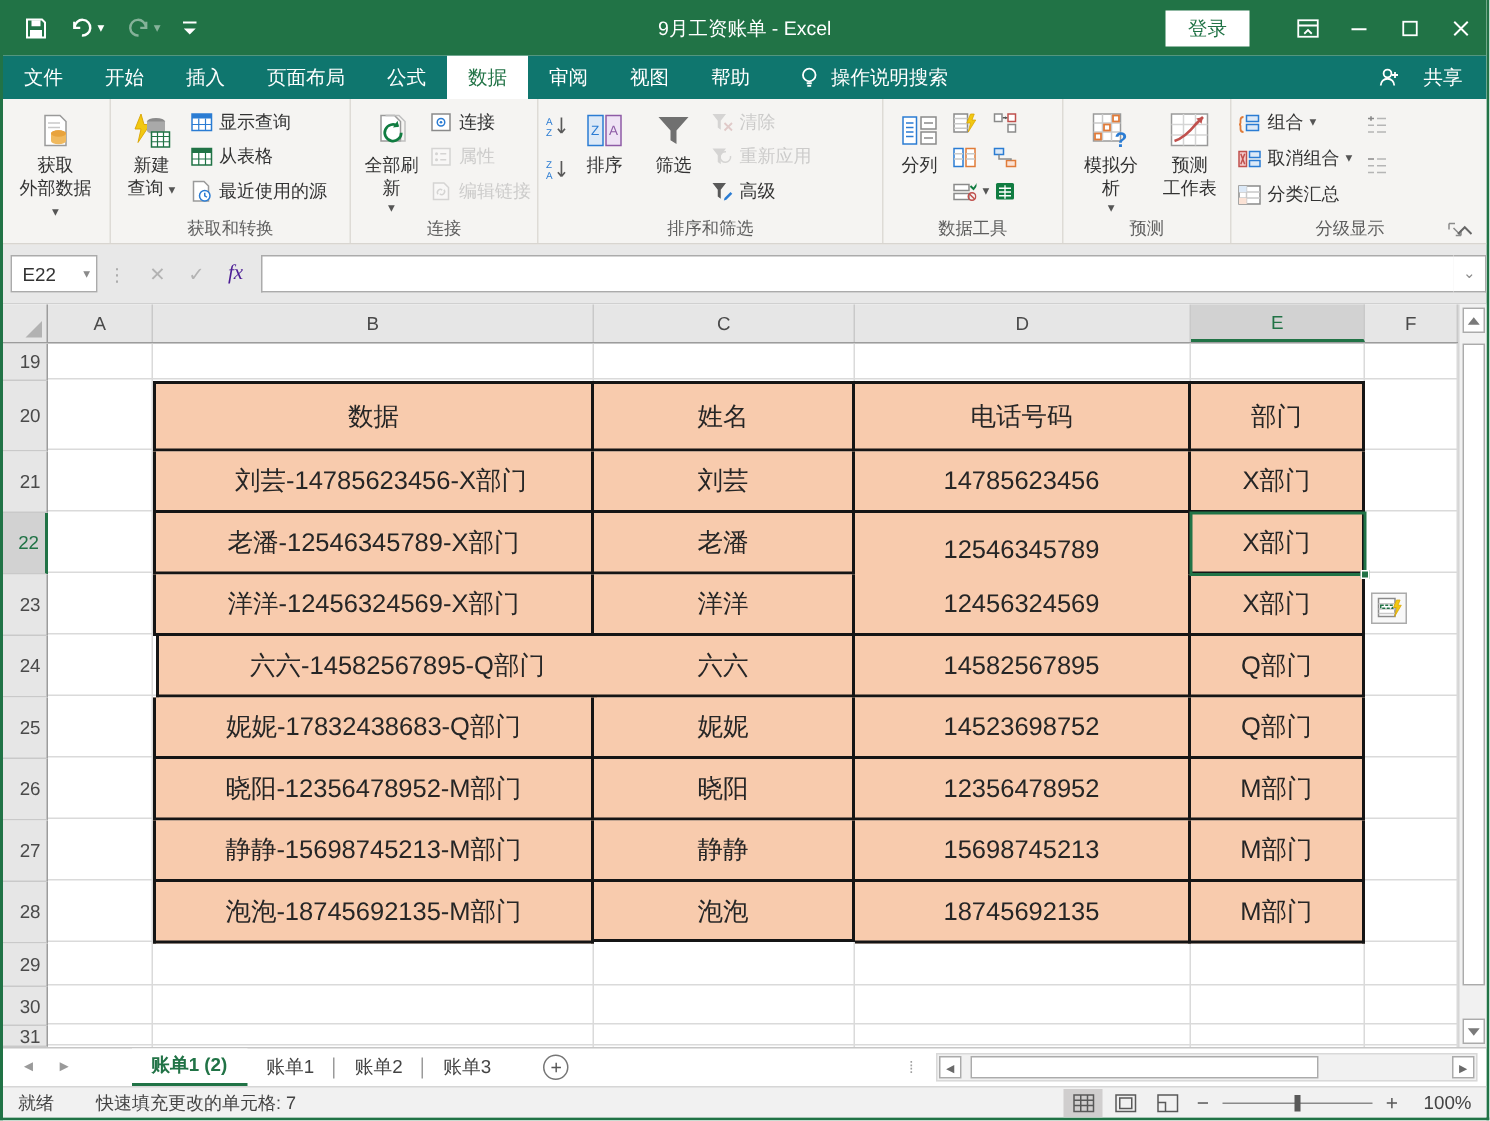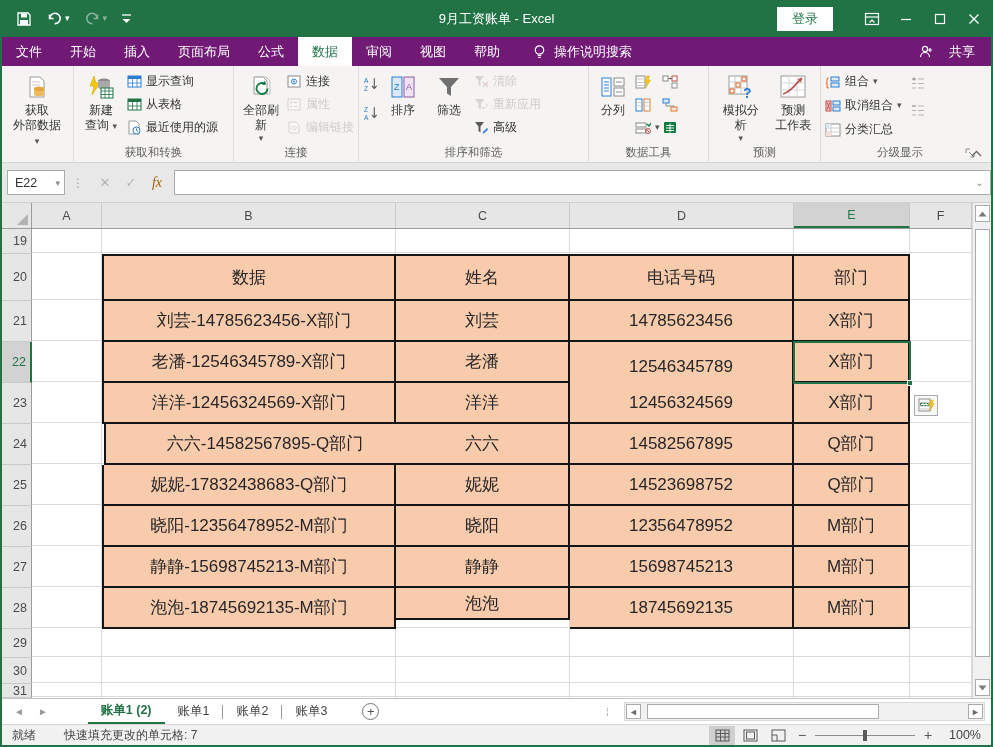--- a/index.html
+++ b/index.html
@@ -12,21 +12,21 @@
   #titlebar { height:37px; background:#217346; display:flex; align-items:center; color:#fff; position:relative; }
   .qat { display:flex; align-items:center; gap:14px; margin-left:14px; }
   .qat .qbtn { display:flex; align-items:center; gap:2px; cursor:pointer; }
   .dim { opacity:.45; }
   #win-title { position:absolute; left:50%; transform:translateX(-50%); font-size:13px; white-space:nowrap; }
   .win-right { margin-left:auto; display:flex; align-items:center; height:100%; }
   #login-btn { background:#fff; color:#217346; font-size:13px; padding:3px 15px; margin-right:22px; cursor:pointer; }
   .winctl { width:34px; height:100%; display:flex; align-items:center; justify-content:center; cursor:pointer; }
 
   
-  #tabrow { height:29px; background:#701a75; display:flex; align-items:stretch; color:#fff; }
+  #tabrow { height:29px; background:#0f766e; display:flex; align-items:stretch; color:#fff; }
   .mtab { padding:0 14px; display:flex; align-items:center; font-size:13px; cursor:pointer; }
   .mtab.active { background:#fff; color:#217346; }
   #tellme { display:flex; align-items:center; gap:7px; margin-left:18px; font-size:13px; cursor:pointer; }
   #share { margin-left:auto; display:flex; align-items:center; gap:15px; margin-right:16px; font-size:13px; cursor:pointer; }
 
   
   #ribbon { height:97px; background:#F5F4F2; border-bottom:1px solid #D8D5D0; display:flex; position:relative; }
   .rgroup { position:relative; height:100%; border-right:1px solid #DEDBD6; padding:3px 4px 18px 4px; display:flex; align-items:flex-start; gap:2px; }
   .rglabel { position:absolute; bottom:2px; left:0; right:0; text-align:center; font-size:11.5px; color:#5E5E5E; white-space:nowrap; }
   .bigbtn { display:flex; flex-direction:column; align-items:center; justify-content:flex-start; padding:3px 4px; font-size:12px; line-height:15px; color:#333; cursor:pointer; text-align:center; }
@@ -39,21 +39,21 @@
   .sic { width:16px; height:16px; display:inline-flex; align-items:center; justify-content:center; flex:0 0 16px; }
   #ribbon-collapse { position:absolute; right:8px; bottom:4px; color:#666; cursor:pointer; font-size:11px; }
   .dlauncher { position:absolute; right:3px; bottom:3px; width:11px; height:11px; cursor:pointer; }
 
   
   #formulabar { height:40px; background:#E8E8E8; display:flex; align-items:center; border-bottom:1px solid #D0D0D0; }
   #namebox { width:58px; height:25px; background:#fff; border:1px solid #ABABAB; margin-left:5px; display:flex; align-items:center; font-size:12.5px; padding-left:7px; position:relative; }
   #namebox .nbchev { position:absolute; right:4px; color:#8A8A8A; font-size:9px; }
   .fsep { color:#A9A9A9; margin:0 7px; font-size:12px; letter-spacing:1px; }
   .fbtn { width:26px; height:25px; display:flex; align-items:center; justify-content:center; color:#B3B3B3; font-size:13px; cursor:pointer; }
-  #fx-btn { color:#a16207; font-family:"Liberation Serif", serif; font-style:italic; font-size:14px; }
+  #fx-btn { color:#4c1d95; font-family:"Liberation Serif", serif; font-style:italic; font-size:14px; }
   #formula-input { flex:1; height:25px; background:#fff; border:1px solid #ABABAB; border-right:none; margin-left:4px; }
   #fbchev { width:22px; height:25px; background:#fff; border:1px solid #ABABAB; border-left:none; display:flex; align-items:center; justify-content:center; color:#8A8A8A; font-size:10px; cursor:pointer; }
 
   
   #gridarea { position:relative; height:495px; background:#fff; }
   #colheaders { position:absolute; left:0; top:0; height:26px; width:970px; display:flex; background:#E6E6E6; border-bottom:1px solid #9C9C9C; }
   .chcell { height:100%; border-right:1px solid #C9C9C9; display:flex; align-items:center; justify-content:center; font-size:12.5px; color:#4A4A4A; cursor:pointer; }
   .chcell.sel { background:#D2D2D2; color:#217346; border-bottom:2px solid #217346; }
   #selectall { width:30px; height:100%; border-right:1px solid #9C9C9C; position:relative; cursor:pointer; }
   #selectall::after { content:""; position:absolute; right:3px; bottom:3px; border-style:solid; border-width:0 0 11px 11px; border-color:transparent transparent #B2B2B2 transparent; }
@@ -643,21 +643,21 @@
         <div class="tcell" style="left: 394px; top: 277px; width: 174px; height: 41px;">晓阳</div>
         <div class="tcell" style="left: 568px; top: 277px; width: 224px; height: 41px;">12356478952</div>
         <div class="tcell" style="left: 792px; top: 277px; width: 116px; height: 41px;">M部门</div>
         <div class="rowhdr" style="top: 318px; height: 41px;">27</div>
         <div class="tcell cfirst" style="left: 100px; top: 318px; width: 294px; height: 41px;">静静-15698745213-M部门</div>
         <div class="tcell" style="left: 394px; top: 318px; width: 174px; height: 41px;">静静</div>
         <div class="tcell" style="left: 568px; top: 318px; width: 224px; height: 41px;">15698745213</div>
         <div class="tcell" style="left: 792px; top: 318px; width: 116px; height: 41px;">M部门</div>
         <div class="rowhdr" style="top: 359px; height: 41px;">28</div>
         <div class="tcell cfirst" style="left: 100px; top: 359px; width: 294px; height: 41px;">泡泡-18745692135-M部门</div>
-        <div class="tcell" style="left: 394px; top: 359px; width: 174px; height: 32px;">泡泡</div>
+        <div class="tcell" style="left: 394px; top: 359px; width: 174px; height: 40px;">泡泡</div>
         <div class="tcell" style="left: 568px; top: 359px; width: 224px; height: 41px;">18745692135</div>
         <div class="tcell" style="left: 792px; top: 359px; width: 116px; height: 41px;">M部门</div>
         <div class="rowhdr" style="top: 400px; height: 29px;">29</div>
         <div class="rowhdr" style="top: 429px; height: 26px;">30</div>
         <div class="rowhdr" style="top: 455px; height: 14px;">31</div>
         <div id="sel-box" style="left: 791px; top: 112px; width: 118px; height: 43px;">
         <span id="sel-handle"></span>
       </div>
         <div id="smart-tag" style="left: 912px; top: 166px;">
         <svg width="17" height="15" viewBox="0 0 17 15">

